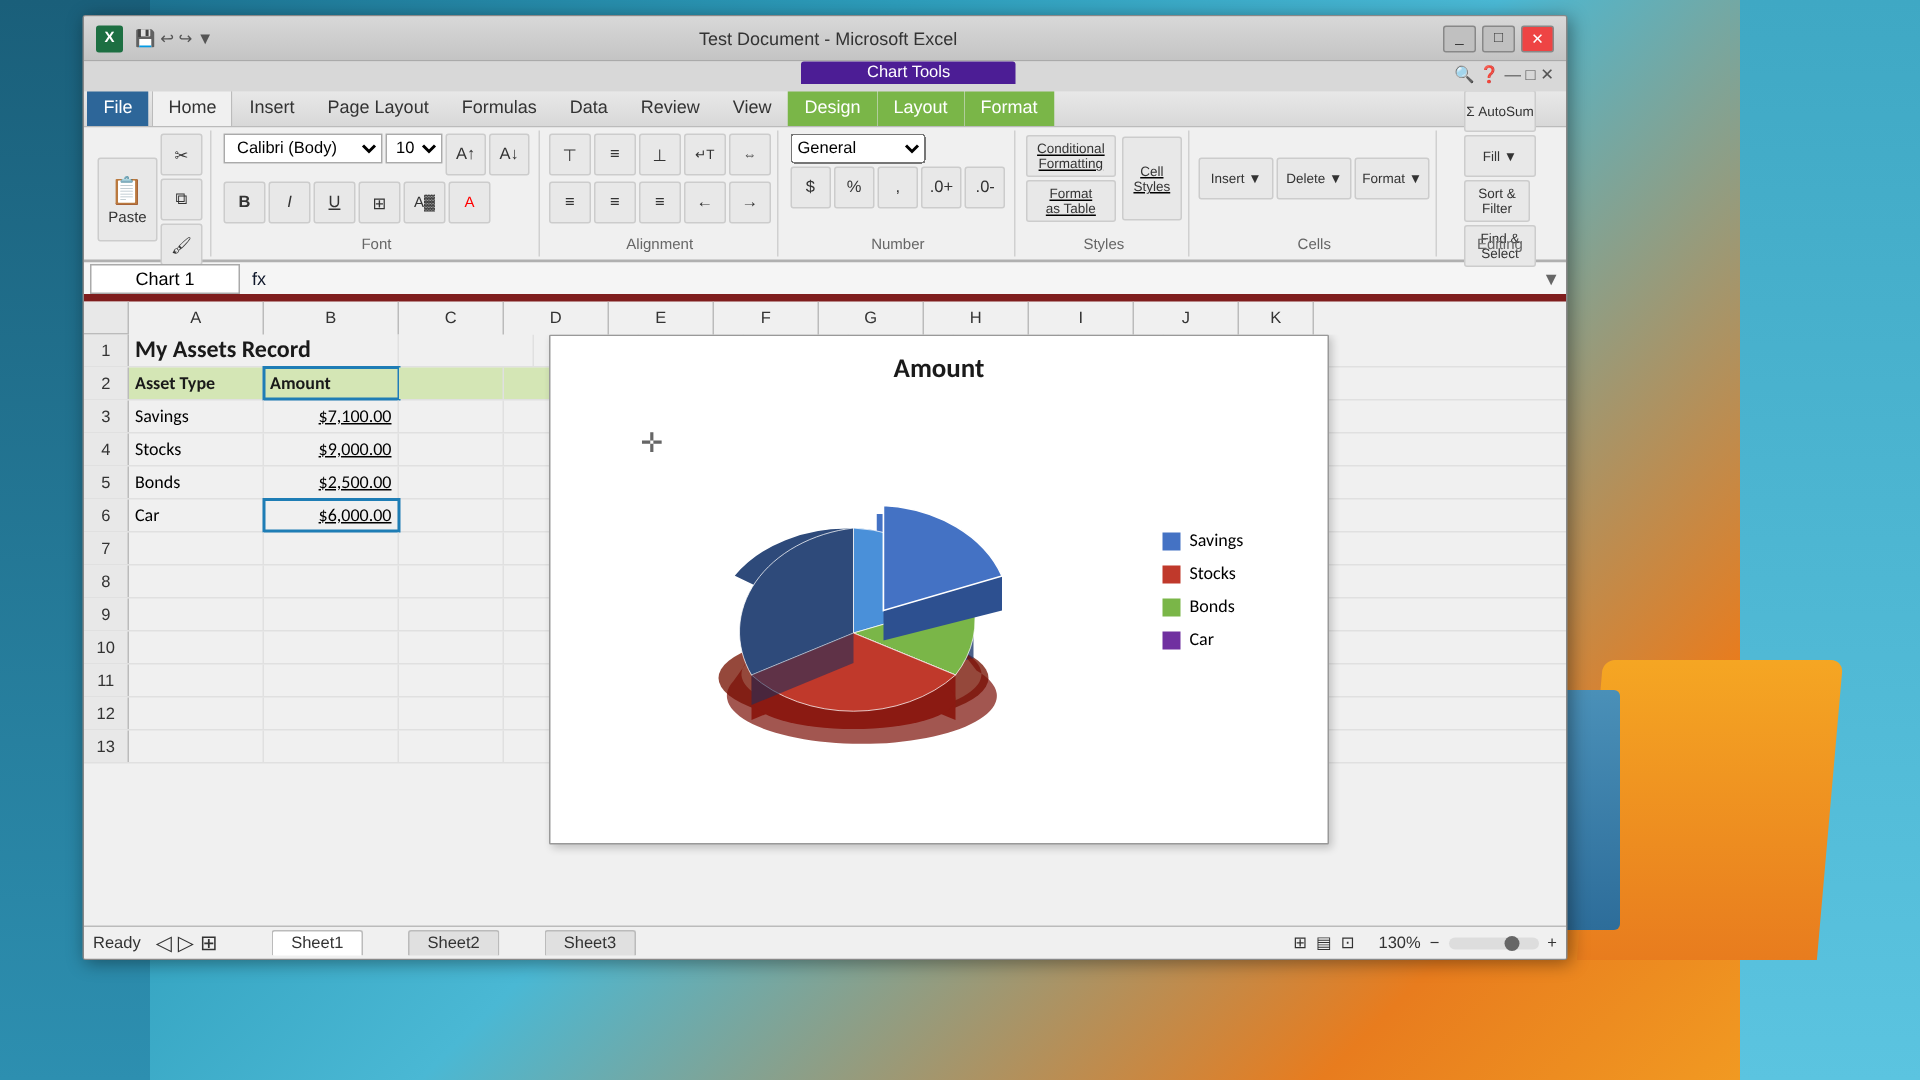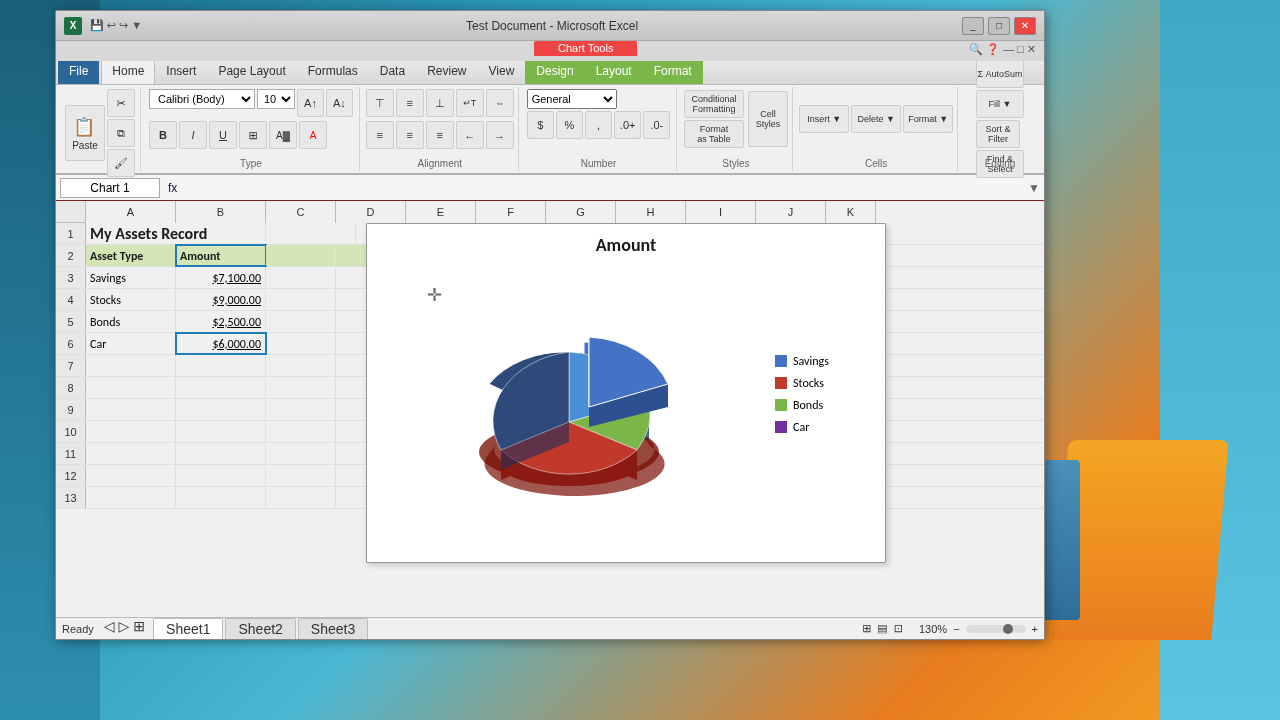--- a/index.html
+++ b/index.html
@@ -196,21 +196,21 @@
       border: 1px solid #aaa;
       background: white;
       font-size: 11px;
       padding: 0 2px;
     }
 
     
     .formula-bar {
       height: 26px;
       background: #f5f5f5;
-      border-bottom: 1px solid #7f1d1d;
+      border-bottom: 5px solid #7f1d1d;
       display: flex;
       align-items: center;
       padding: 0 4px;
       gap: 4px;
     }
     .name-box {
       width: 100px; height: 20px;
       border: 1px solid #aaa;
       background: white;
       font-size: 12px;
@@ -353,24 +353,25 @@
       display: flex;
       gap: 0;
       flex: 1;
     }
 
     .sheet-tab {
       padding: 2px 12px;
       background: #e0e0e0;
       border: 1px solid #bbb;
       border-bottom: none;
-      font-size: 14px;
+      font-size: 11px;
       cursor: pointer;
       margin-right: 2px;
       border-radius: 2px 2px 0 0;
+      margin-left: 28px;
     }
     .sheet-tab.active {
       background: white;
       font-weight: normal;
     }
 
     .status-right {
       display: flex; align-items: center; gap: 6px;
     }
 
@@ -398,21 +399,21 @@
     </div>
     <div class="title-text">Test Document - Microsoft Excel</div>
     <div class="title-bar-right">
       <div class="window-btn">_</div>
       <div class="window-btn">□</div>
       <div class="window-btn close">✕</div>
     </div>
   </div>
 
   <div style="position:relative; height:20px; background:#d8d8d8; display:flex; align-items:flex-end;">
-    <div style="position:absolute; left:478px; top:0; background:#ef4444; color:white; font-size:11px; padding:1px 24px 2px; border-radius:2px 2px 0 0;">Chart Tools</div>
+    <div style="position:absolute; left:478px; top:0; background:#4c1d95; color:white; font-size:11px; padding:1px 44px 2px; border-radius:2px 2px 0 0;">Chart Tools</div>
     <div style="position:absolute; right:8px; top:2px; display:flex; gap:4px; align-items:center;">
       <span style="font-size:11px; color:#555;">🔍 ❓ — □ ✕</span>
     </div>
   </div>
 
   <div class="ribbon-tabs">
     <div class="ribbon-tab file">File</div>
     <div class="ribbon-tab active">Home</div>
     <div class="ribbon-tab">Insert</div>
     <div class="ribbon-tab">Page Layout</div>
@@ -456,21 +457,21 @@
         </div>
         <div class="font-row" style="align-items:center; gap:2px;">
           <button class="ribbon-btn" style="font-weight:bold;">B</button>
           <button class="ribbon-btn" style="font-style:italic;">I</button>
           <button class="ribbon-btn" style="text-decoration:underline;">U</button>
           <button class="ribbon-btn">⊞</button>
           <button class="ribbon-btn" style="font-size:10px;">A▓</button>
           <button class="ribbon-btn" style="font-size:10px; color:red;">A</button>
         </div>
       </div>
-      <div class="ribbon-group-label">Type</div>
+      <div class="ribbon-group-label">Font</div>
     </div>
 
     <div class="ribbon-group" style="min-width:100px;">
       <div style="display:flex; flex-direction:column; gap:2px;">
         <div class="font-row">
           <button class="ribbon-btn">⊤</button>
           <button class="ribbon-btn">≡</button>
           <button class="ribbon-btn">⊥</button>
           <button class="ribbon-btn" style="font-size:9px;">↵T</button>
           <button class="ribbon-btn" style="font-size:9px;">⇔</button>
@@ -496,21 +497,21 @@
           <button class="ribbon-btn">%</button>
           <button class="ribbon-btn">,</button>
           <button class="ribbon-btn">.0+</button>
           <button class="ribbon-btn">.0-</button>
         </div>
       </div>
       <div class="ribbon-group-label">Number</div>
     </div>
 
     <div class="ribbon-group" style="min-width:90px;">
-      <div style="display:flex; gap:4px; align-items:center; height:60px;">
+      <div style="display:flex; gap:4px; align-items:center; height:60px;text-decoration:underline;">
         <div style="display:flex; flex-direction:column; gap:2px; font-size:10px; align-items:center;">
           <button class="ribbon-btn" style="width:60px; height:28px; font-size:9px;">Conditional<br>Formatting</button>
           <button class="ribbon-btn" style="width:60px; height:28px; font-size:9px;">Format<br>as Table</button>
         </div>
         <button class="ribbon-btn" style="width:40px; height:56px; font-size:9px;">Cell<br>Styles</button>
       </div>
       <div class="ribbon-group-label">Styles</div>
     </div>
 
     <div class="ribbon-group" style="min-width:80px;">

